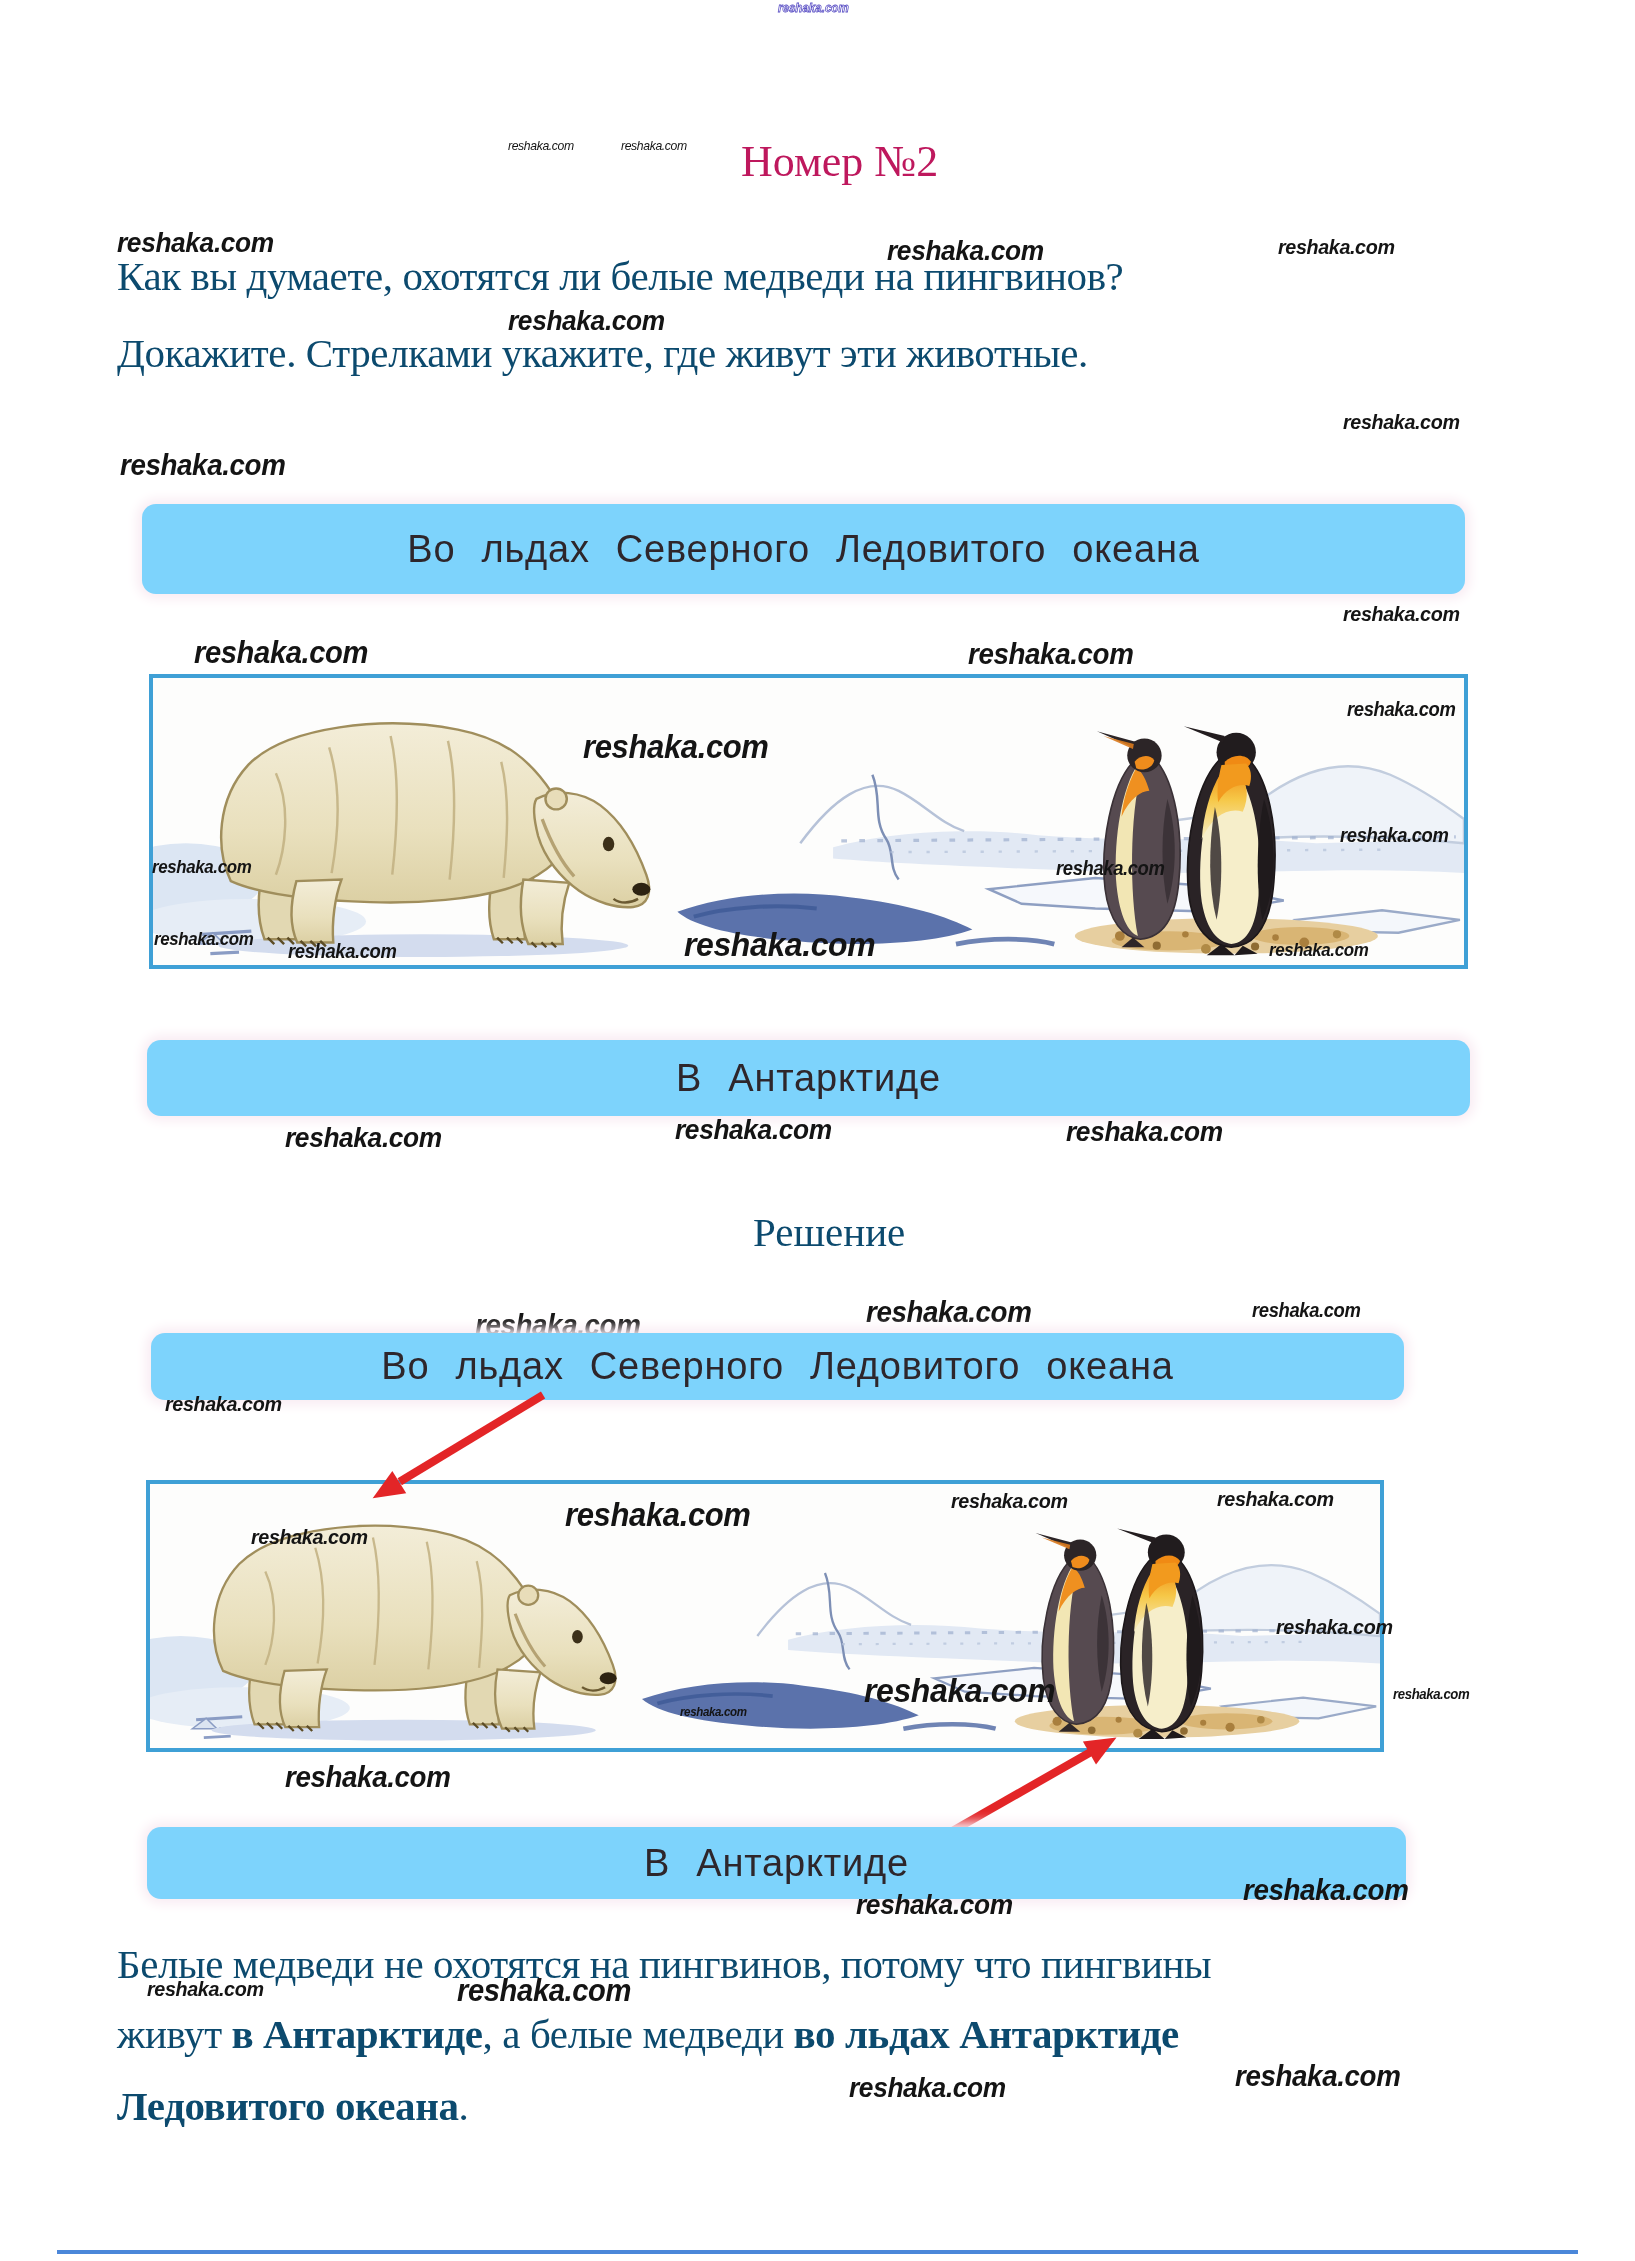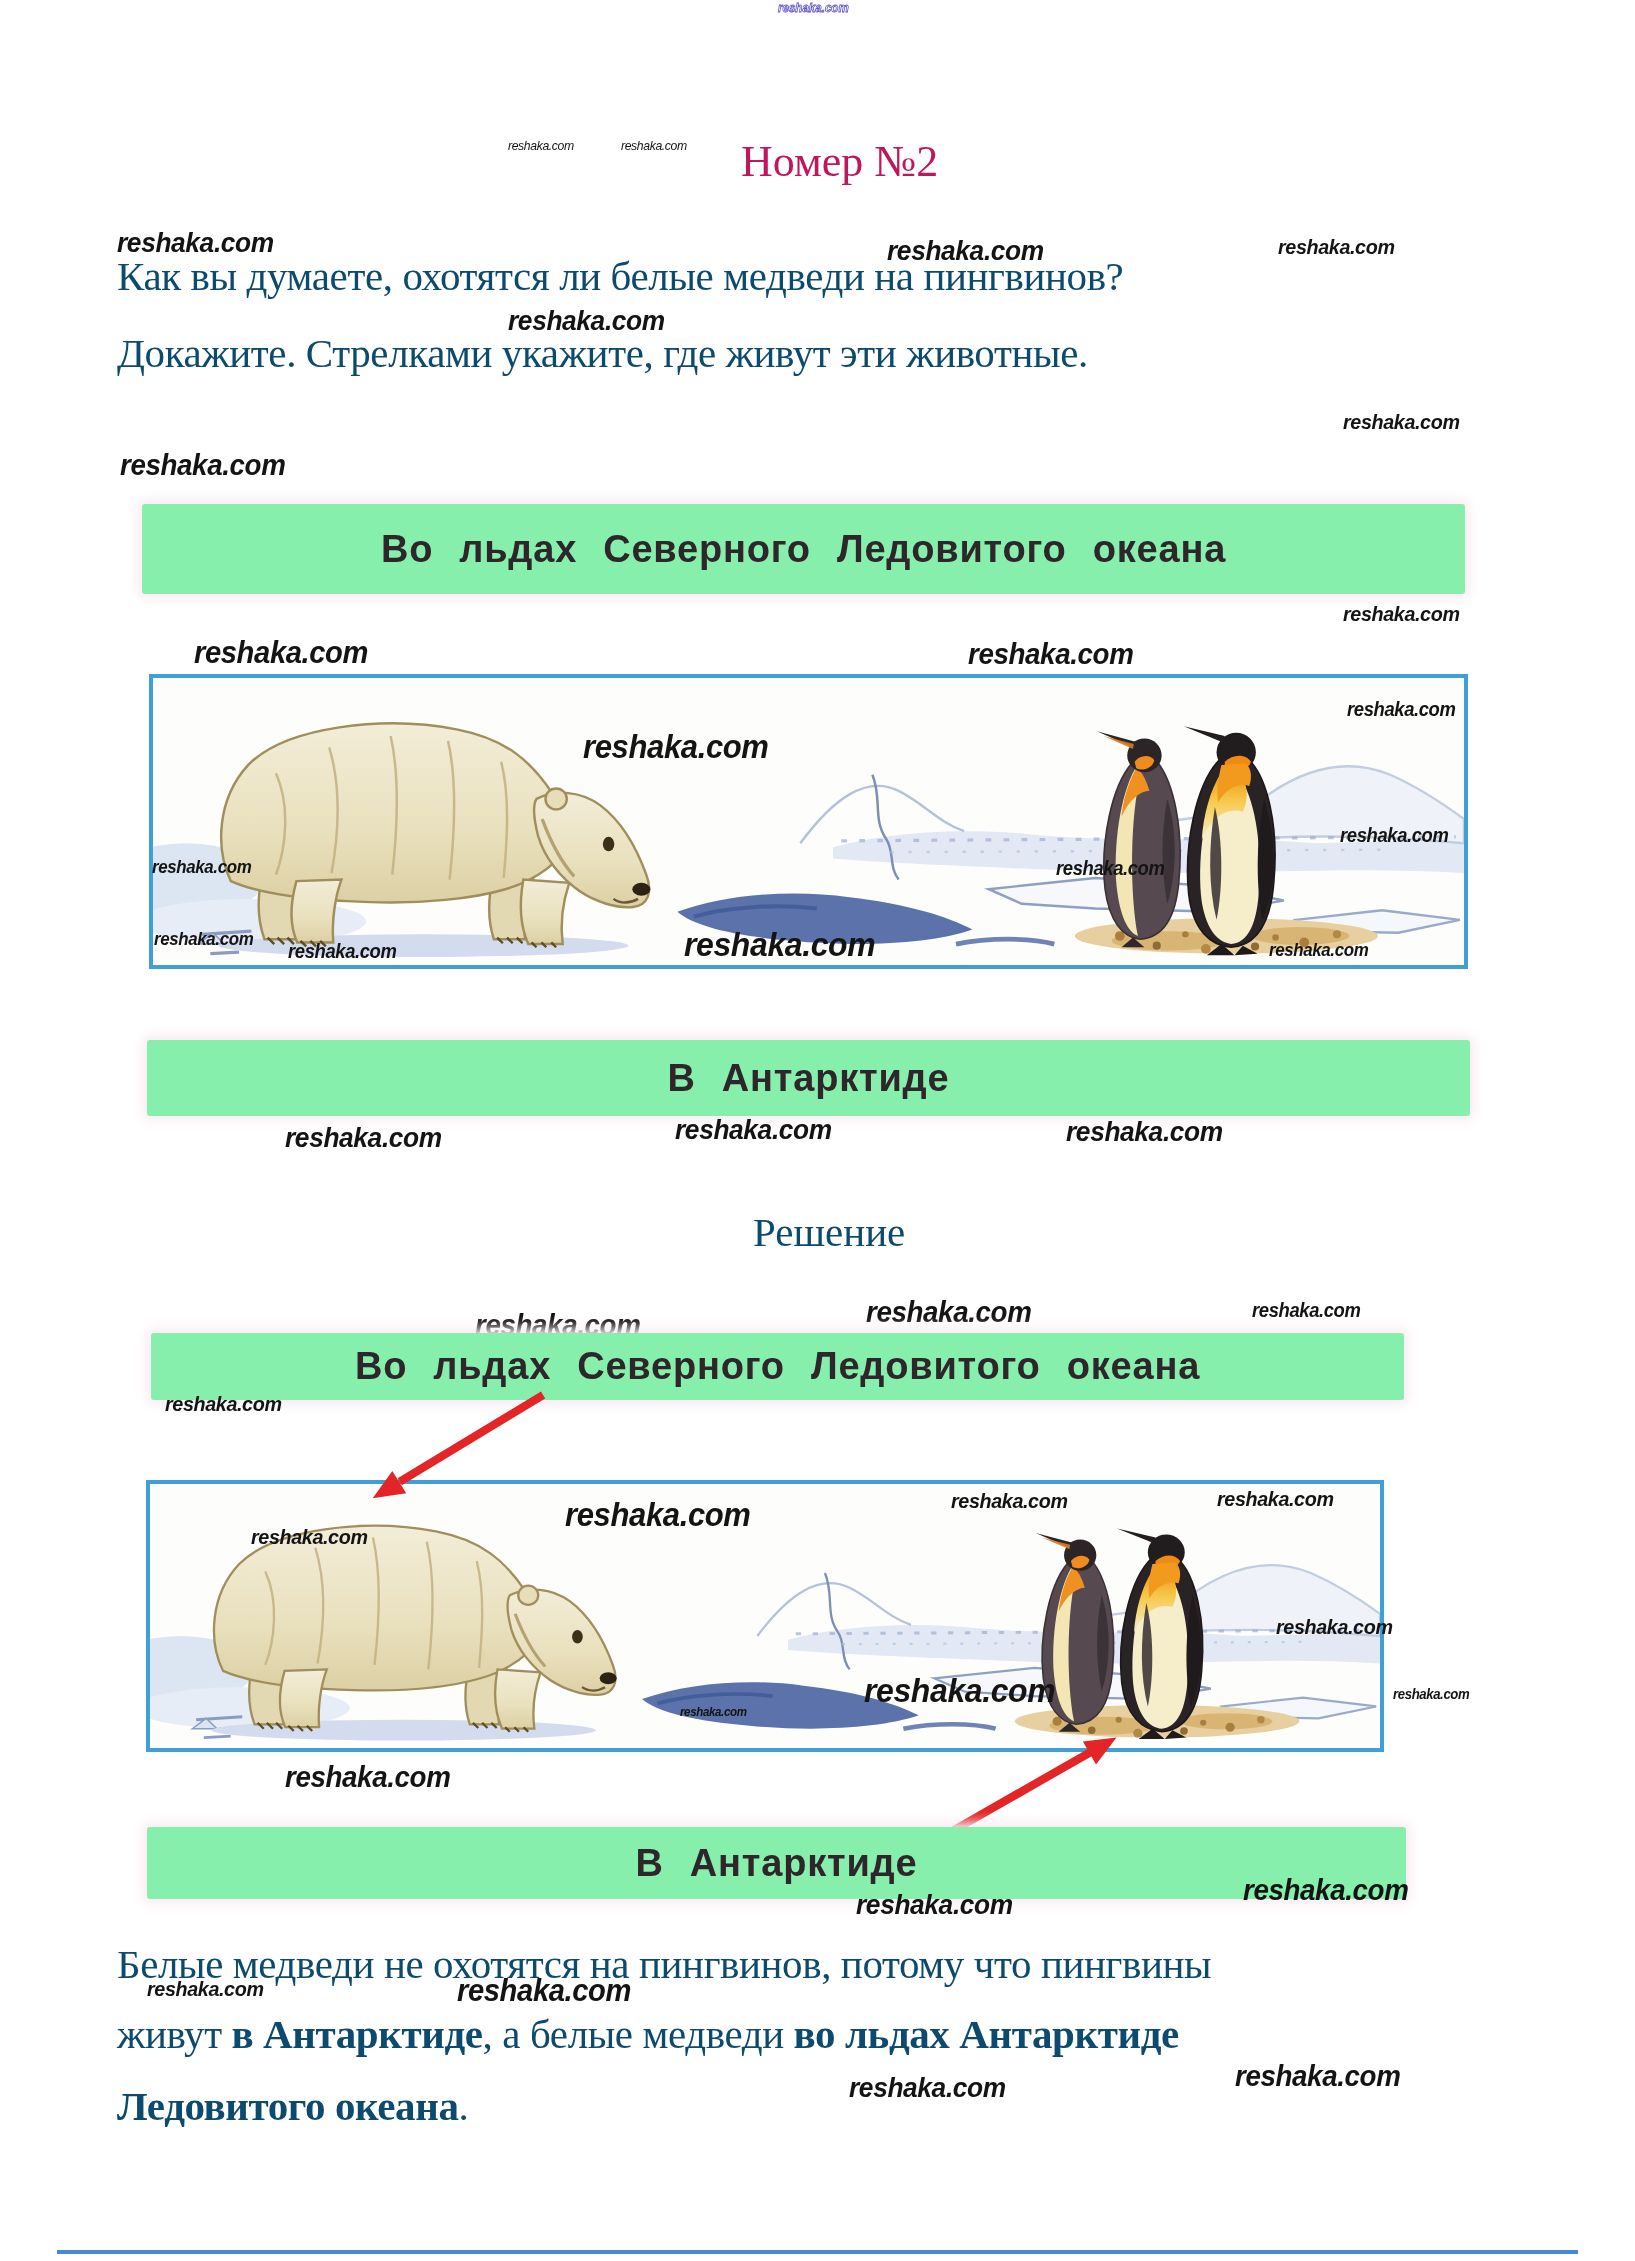--- a/index.html
+++ b/index.html
@@ -16,23 +16,23 @@
   }
   .wm.outline{
     color:#ffffff;-webkit-text-stroke:0.8px #5b50c5;font-weight:700;letter-spacing:0;
   }
   
   .serif-line{position:absolute;white-space:nowrap;font-size:41px;letter-spacing:-0.4px;line-height:1.1;color:#0c4a6e;}
   .page-title{position:absolute;font-size:44px;color:#be185d;}
   .heading{position:absolute;font-size:41px;color:#0c4a6e;}
   
   .banner{
-    position:absolute;background:#86efac;border-radius:3px;
+    position:absolute;background:#7dd3fc;border-radius:14px;
     display:flex;align-items:center;justify-content:center;
-    font-family:"Liberation Sans","DejaVu Sans",sans-serif;font-weight:bold;
+    font-family:"Liberation Sans","DejaVu Sans",sans-serif;font-weight:normal;
     color:#2e262b;font-size:38px;letter-spacing:0.8px;word-spacing:14.7px;
     box-shadow:0 0 11.5px 4.9px #f9ecf3;
   }
   
   .illus{
     position:absolute;border:4.9px solid #3fa0d6;background:#fdfdfc;
     box-shadow:inset 0 0 0 3.3px #ffffff;
   }
   .illus svg{display:block;width:100%;height:100%;}
   .arrow-svg{position:absolute;overflow:visible;}

